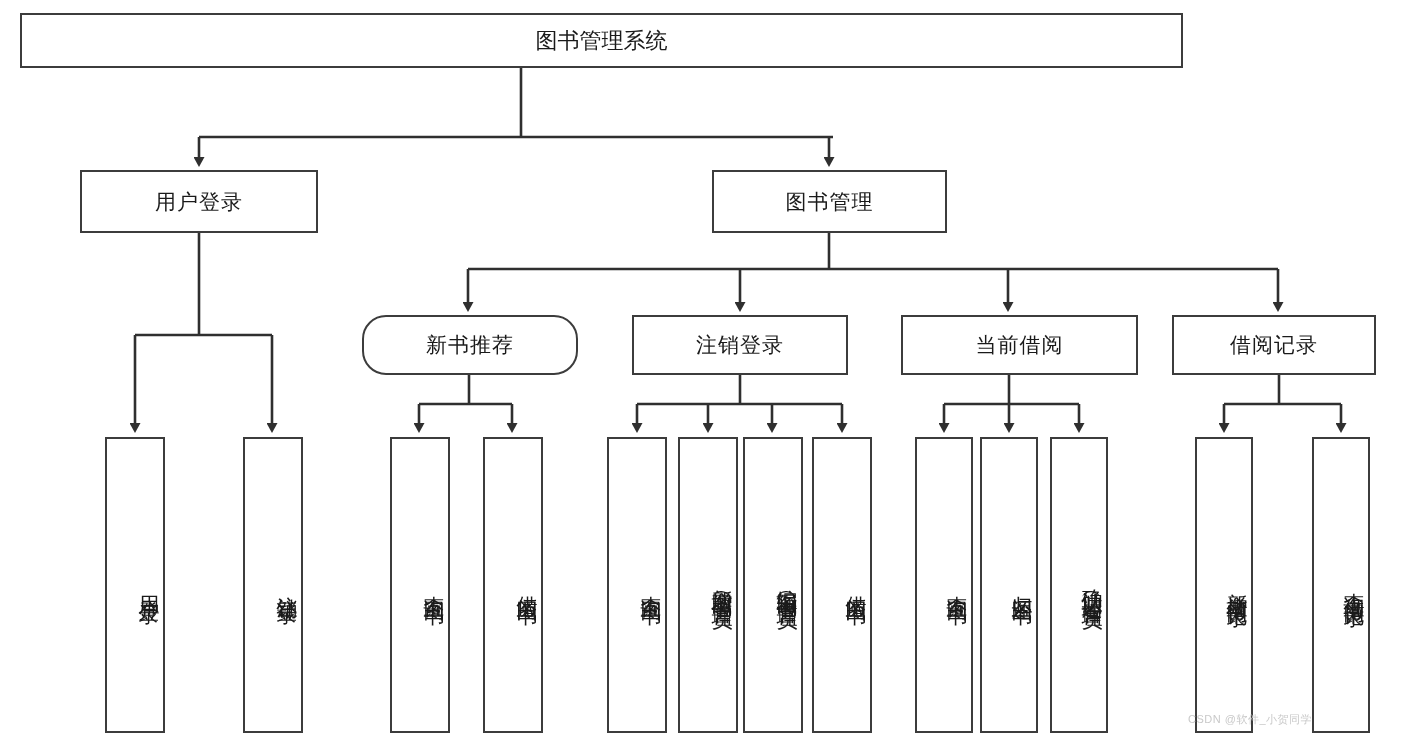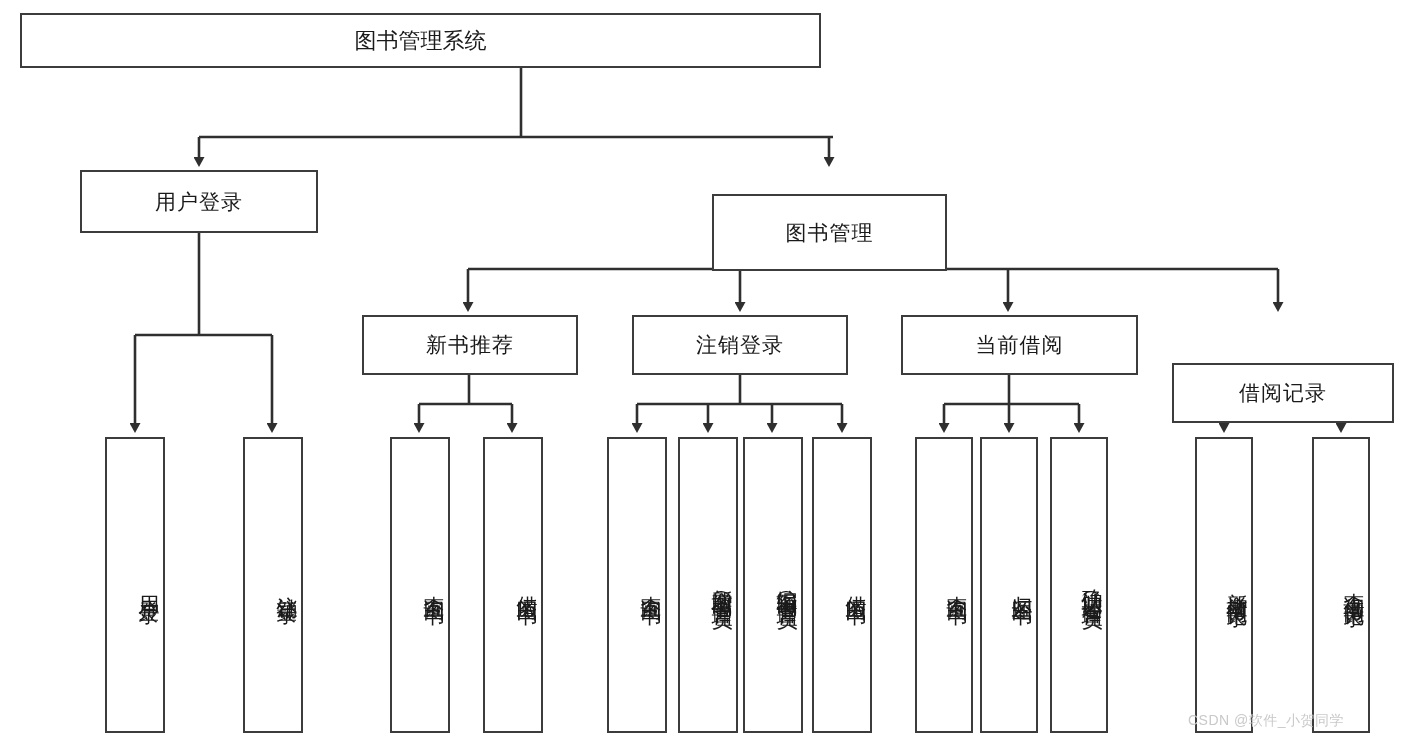--- a/index.html
+++ b/index.html
@@ -33,21 +33,21 @@
   .node.v.tall{ align-items:flex-start; }
   .node.v .vtxt{
     writing-mode:vertical-rl;
     text-orientation:upright;
     white-space:nowrap;
   }
 
   .watermark{
     position:absolute;
     left:1188px; top:712px;
-    font-size:14px;
+    font-size:11px;
     color:#c9c9c9;
     letter-spacing:0.5px;
     white-space:nowrap;
   }
 </style>
 </head>
 <body>
 
 <div id="canvas">
 
@@ -94,41 +94,41 @@
       <path d="M1009,404 L1009,424" marker-end="url(#arrow)"></path>
       <path d="M1079,404 L1079,424" marker-end="url(#arrow)"></path>
 
       <path d="M1279,375 L1279,404"></path>
       <path d="M1224,404 L1341,404"></path>
       <path d="M1224,404 L1224,424" marker-end="url(#arrow)"></path>
       <path d="M1341,404 L1341,424" marker-end="url(#arrow)"></path>
     </g>
   </svg>
 
-  <div class="node root" style="left:20px; top:13px; width:801px; height:55px;">
+  <div class="node root" style="left:20px; top:13px; width:1163px; height:55px;">
     <span>图书管理系统</span>
   </div>
 
   <div class="node h" style="left:80px; top:170px; width:238px; height:63px;">
     <span>用户登录</span>
   </div>
-  <div class="node h" style="left:712px; top:170px; width:235px; height:77px;margin-top:24px;">
+  <div class="node h" style="left:712px; top:170px; width:235px; height:63px;">
     <span>图书管理</span>
   </div>
 
-  <div class="node h" style="left:362px; top:315px; width:216px; height:60px;">
+  <div class="node h" style="left:362px; top:315px; width:216px; height:60px;border-radius:24px;">
     <span>新书推荐</span>
   </div>
   <div class="node h" style="left:632px; top:315px; width:216px; height:60px;">
     <span>注销登录</span>
   </div>
   <div class="node h" style="left:901px; top:315px; width:237px; height:60px;">
     <span>当前借阅</span>
   </div>
-  <div class="node h" style="left:1172px; top:315px; width:222px; height:60px;margin-top:48px;">
+  <div class="node h" style="left:1172px; top:315px; width:204px; height:60px;">
     <span>借阅记录</span>
   </div>
 
   <div class="node v" style="left:105px; top:437px; width:60px; height:296px;">
     <span class="vtxt">用户登录</span>
   </div>
   <div class="node v" style="left:243px; top:437px; width:60px; height:296px;">
     <span class="vtxt">注销登录</span>
   </div>
 

